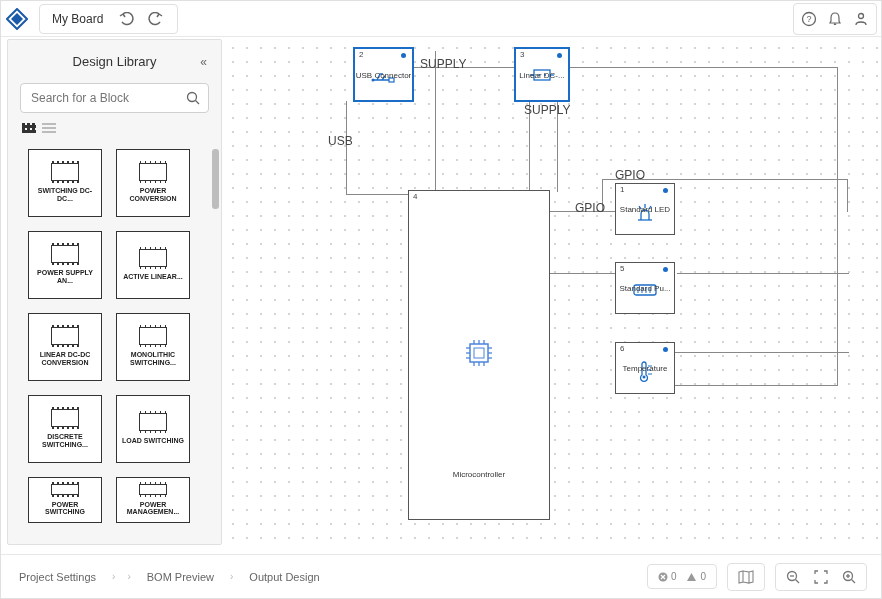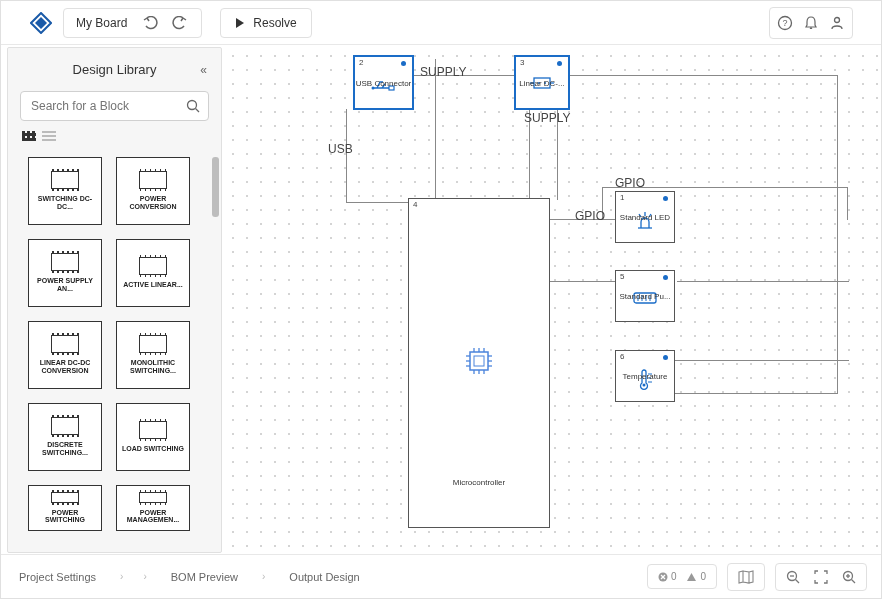--- a/index.html
+++ b/index.html
@@ -1,17 +1,17 @@
 <!DOCTYPE html>
 <html><head>
 <meta charset="utf-8">
 <style>
 *{margin:0;padding:0;box-sizing:border-box;font-family:Arial,Helvetica,sans-serif}
 body{width:882px;height:599px;background:#fff;position:relative;overflow:hidden;border:1px solid #e0e0e0}
-.topbar{height:44px;display:flex;align-items:center;padding:0 28px;border-bottom:1px solid #e8e8e8}
+.topbar{height:36px;display:flex;align-items:center;padding:0 4px;border-bottom:1px solid #e8e8e8}
 .logo{width:24px;height:24px;display:flex;align-items:center;justify-content:center;margin-right:10px}
 .title-box{display:flex;align-items:center;background:#fff;border:1px solid #e0e0e0;border-radius:4px;height:30px;padding:0 12px;margin-right:8px}
 .title-box span{font-size:12px;color:#333;margin-right:14px}
 .undo-redo{display:flex;gap:8px}
 .icon-btn{width:20px;height:20px;display:flex;align-items:center;justify-content:center;cursor:pointer;color:#555}
 .resolve-btn{display:flex;align-items:center;border:1px solid #e0e0e0;border-radius:4px;height:30px;padding:0 14px;margin-left:10px;font-size:12px;color:#333;cursor:pointer;gap:8px}
 .spacer{flex:1}
 .right-icons{display:flex;gap:4px;border:1px solid #e0e0e0;border-radius:4px;padding:4px}
 .right-icons .icon-btn{width:22px;height:22px}
 .main{display:flex;height:510px;position:relative}
@@ -38,21 +38,21 @@
 .canvas{flex:1;position:relative;background-image:radial-gradient(#d4d4d4 0.8px,transparent 0.8px);background-size:14px 14px;background-position:4px 4px}
 .block{position:absolute;background:#fff;border:1px solid #555}
 .block.sel{border:2px solid #1a6cc7}
 .block-num{position:absolute;top:1px;left:4px;font-size:8px;color:#444}
 .block-dot{position:absolute;top:4px;right:6px;width:5px;height:5px;border-radius:50%;background:#1a6cc7}
 .block-name{position:absolute;bottom:20px;left:0;right:0;text-align:center;font-size:8px;color:#333}
 .block-icon{position:absolute;top:18px;left:50%;transform:translateX(-50%)}
 .wire{position:absolute;background:#888}
 .port-label{position:absolute;font-size:12px;color:#444;background:transparent}
 .bottombar{position:absolute;bottom:0;left:0;right:0;height:44px;border-top:1px solid #e8e8e8;display:flex;align-items:center;padding:0 14px}
-.tabs{display:flex;gap:20px;align-items:center}
+.tabs{display:flex;gap:12px;align-items:center}
 .tab{font-size:11px;color:#666;padding:6px 4px;cursor:pointer}
 .tab.active{color:#1a6cc7;font-weight:700;border-bottom:2px solid #1a6cc7}
 .chev{color:#bbb;font-size:10px}
 .bb-right{margin-left:auto;display:flex;align-items:center;gap:10px}
 .warn-group{display:flex;gap:10px;border:1px solid #e0e0e0;border-radius:4px;padding:6px 10px;font-size:10px;color:#888}
 .zoom-group{display:flex;gap:14px;border:1px solid #e0e0e0;border-radius:4px;padding:6px 10px;color:#666}
 .book{border:1px solid #e0e0e0;border-radius:4px;padding:6px 10px;color:#666}
 svg{display:block}
 </style>
 </head>
@@ -74,26 +74,20 @@
             <path d="M4 2 L1 4 M4 2 L6 5" stroke="#666" stroke-width="1.5" fill="none"></path>
           </svg>
         </div>
       <div class="icon-btn">
           <svg width="16" height="14" viewBox="0 0 16 14">
             <path d="M12 2 A6 6 0 1 0 13 10" fill="none" stroke="#666" stroke-width="1.5"></path>
             <path d="M12 2 L15 4 M12 2 L10 5" stroke="#666" stroke-width="1.5" fill="none"></path>
           </svg>
         </div>
     </div>
-  </div>
-  <div class="resolve-btn">
-    <svg width="10" height="12" viewBox="0 0 10 12">
-        <path d="M1 1 L9 6 L1 11 Z" fill="#333"></path>
-      </svg>
-    <span>Resolve</span>
   </div>
   <div class="spacer"></div>
   <div class="right-icons">
     <div class="icon-btn">
         <svg width="16" height="16" viewBox="0 0 16 16">
           <circle cx="8" cy="8" r="6.5" fill="none" stroke="#666" stroke-width="1.3"></circle>
           <text x="8" y="11" text-anchor="middle" font-size="9" fill="#666">?</text>
         </svg>
       </div>
     <div class="icon-btn">

